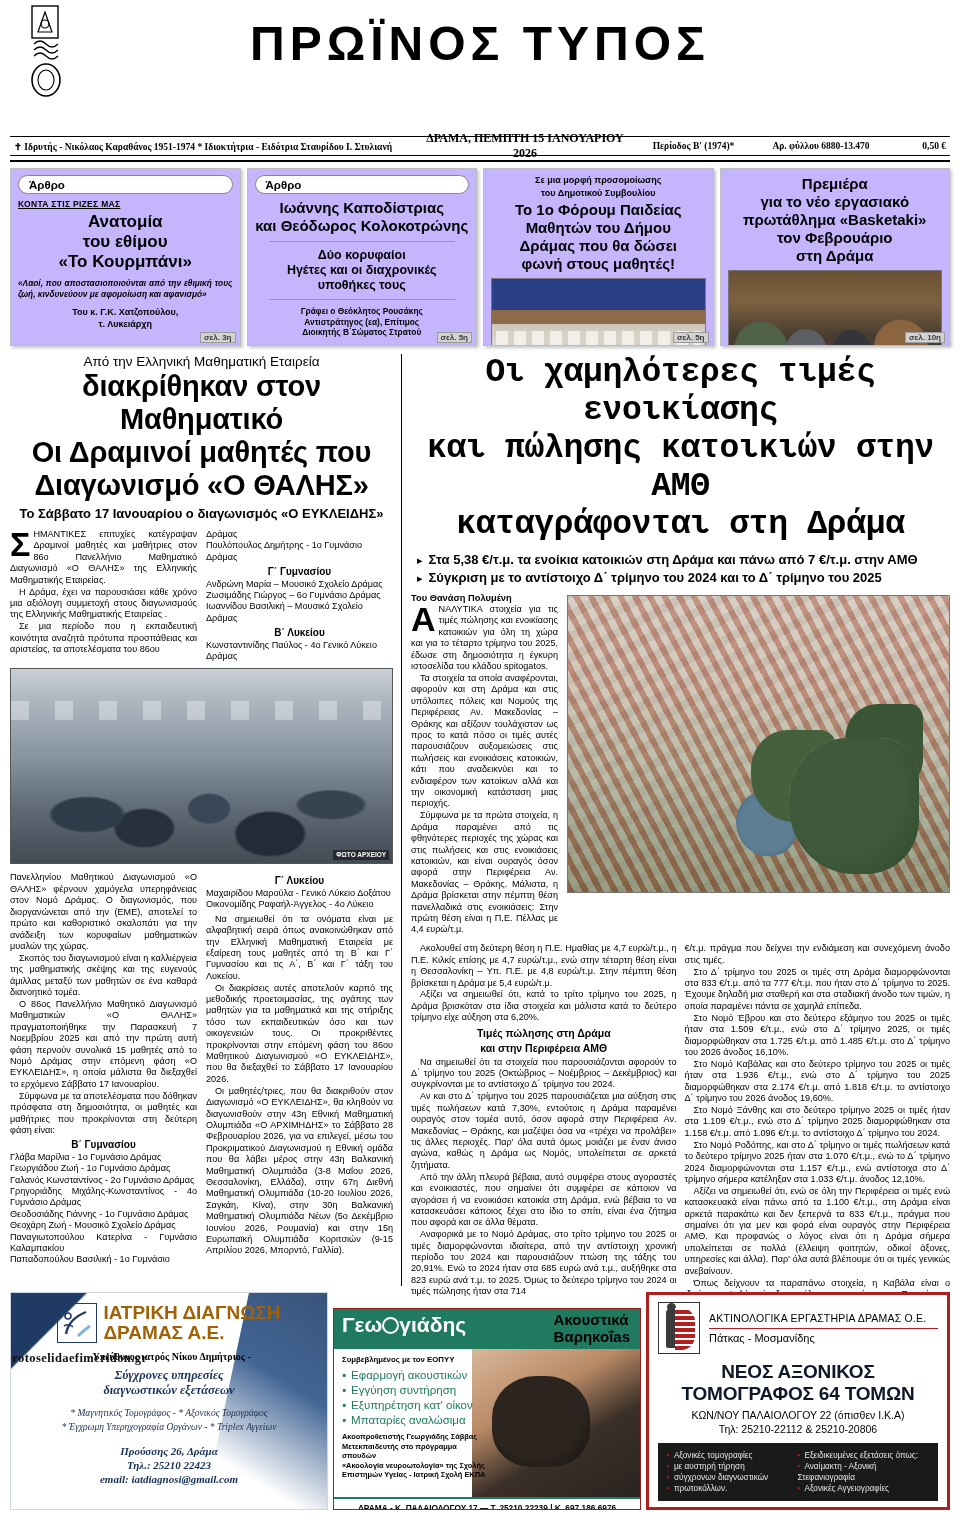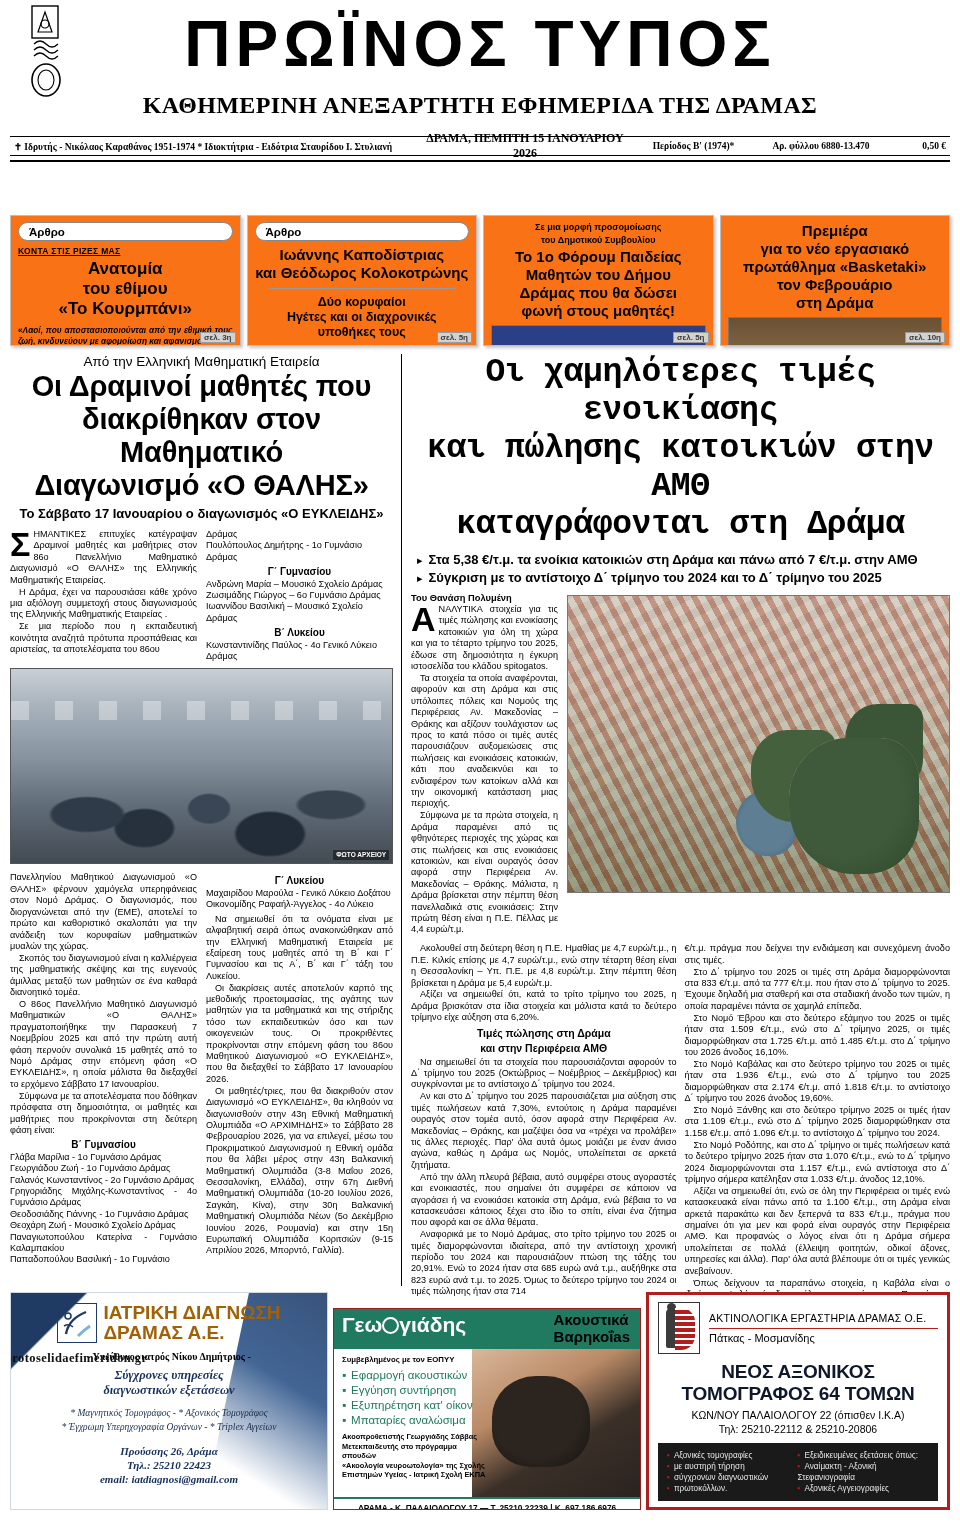--- a/index.html
+++ b/index.html
@@ -17,21 +17,21 @@
   .masthead { position: relative; height: 128px; padding: 0 10px; }
   .logo-badge {
     position: absolute; left: 22px; top: 4px;
     width: 58px; height: 96px;
   }
   .logo-badge svg { display:block; }
   .paper-title {
     text-align: center;
     font-family: "Liberation Sans", "DejaVu Sans", sans-serif;
     font-weight: bold;
-    font-size: 64px;
+    font-size: 48px;
     letter-spacing: 5px;
     line-height: 84px;
     padding-top: 2px;
     white-space: nowrap;
   }
   .paper-subtitle {
     text-align: center;
     font-family: "Liberation Serif", "DejaVu Serif", serif;
     font-weight: bold;
     font-size: 24px;
@@ -58,25 +58,25 @@
 
   .rule-under { margin: 4px 10px 0 10px; border-top: 2px solid #000; }
 
   
   .teasers {
     display: flex; gap: 6px;
     margin: 6px 10px 0 10px;
     height: 178px;
   }
   .teaser {
-    flex: 1 1 0; background: #f97316;
+    flex: 1 1 0; background: #c4b5fd;
     border: 1px solid #bdbdbd;
     box-shadow: 2px 2px 3px rgba(0,0,0,0.22);
     padding: 6px 7px 4px 7px;
-    position: relative; overflow: hidden; margin-top: 47px;
+    position: relative; overflow: hidden;
   }
   .teaser-pill {
     background: #fff; border: 1px solid #888; border-radius: 11px;
     height: 19px; line-height: 18px; padding-left: 10px;
     font-weight: bold; font-size: 11.5px; margin-bottom: 5px;
   }
   .kicker-underline {
     font-size: 8.5px; font-weight: bold; text-decoration: underline;
     letter-spacing: 0.3px; margin-bottom: 3px;
   }
@@ -319,21 +319,20 @@
       <path d="M16 28 L23 8 L30 28 Z" fill="none" stroke="#000" stroke-width="1.2"></path>
       <circle cx="23" cy="20" r="4" fill="none" stroke="#000" stroke-width="1.2"></circle>
       <path d="M12 40 q6 -6 12 0 q6 6 12 0" fill="none" stroke="#000" stroke-width="1.3"></path>
       <path d="M12 46 q6 -6 12 0 q6 6 12 0" fill="none" stroke="#000" stroke-width="1.3"></path>
       <path d="M12 52 q6 -6 12 0 q6 6 12 0" fill="none" stroke="#000" stroke-width="1.3"></path>
       <ellipse cx="24" cy="76" rx="14" ry="16" fill="none" stroke="#000" stroke-width="1.6"></ellipse>
       <ellipse cx="24" cy="76" rx="8" ry="10" fill="none" stroke="#000" stroke-width="1.1"></ellipse>
     </svg>
   </div>
   <div class="paper-title">ΠΡΩΪΝΟΣ ΤΥΠΟΣ</div>
-  <div class="paper-subtitle">ΚΑΘΗΜΕΡΙΝΗ ΑΝΕΞΑΡΤΗΤΗ ΕΦΗΜΕΡΙΔΑ ΤΗΣ ΔΡΑΜΑΣ</div>
 </div>
 
 <div class="infobar">
   <div class="founders">✝ Ιδρυτής - Νικόλαος Καραθάνος 1951-1974  * Ιδιοκτήτρια - Ειδότρια Σταυρίδου Ι. Στυλιανή</div>
   <div class="datecell">ΔΡΑΜΑ, ΠΕΜΠΤΗ 15 ΙΑΝΟΥΑΡΙΟΥ 2026</div>
   <div class="period">Περίοδος Β' (1974)*</div>
   <div class="issue">Αρ. φύλλου 6880-13.470</div>
   <div class="price">0,50 €</div>
 </div>
 <div class="rule-under"></div>
@@ -403,22 +402,22 @@
       </div>
     </div>
     <div class="pageref">σελ. 10η</div>
   </div>
 </div>
 
 <div class="main">
 
   <div class="col-left">
     <div class="lead-kicker">Από την Ελληνική Μαθηματική Εταιρεία</div>
+    <div class="lead-head-left">διακρίθηκαν στον Μαθηματικό</div>
     <div class="lead-head-left">Οι Δραμινοί μαθητές που</div>
-    <div class="lead-head-left">διακρίθηκαν στον Μαθηματικό</div>
     <div class="lead-head-left">Διαγωνισμό «Ο ΘΑΛΗΣ»</div>
     <div class="lead-sub-left">Το Σάββατο 17 Ιανουαρίου ο διαγωνισμός «Ο ΕΥΚΛΕΙΔΗΣ»</div>
 
     <div class="cols2">
       <div class="body-txt">
         <p class="dropcap noindent">ΣΗΜΑΝΤΙΚΕΣ επιτυχίες κατέγραψαν Δραμινοί μαθητές και μαθήτριες στον 86ο Πανελλήνιο Μαθηματικό Διαγωνισμό «Ο ΘΑΛΗΣ» της Ελληνικής Μαθηματικής Εταιρείας.</p>
         <p>Η Δράμα, έχει να παρουσιάσει κάθε χρόνο μια αξιόλογη συμμετοχή στους διαγωνισμούς της Ελληνικής Μαθηματικής Εταιρείας .</p>
         <p>Σε μια περίοδο που η εκπαιδευτική κοινότητα αναζητά πρότυπα προσπάθειας και αριστείας, τα αποτελέσματα του 86ου</p>
       </div>
       <div class="namelist">

